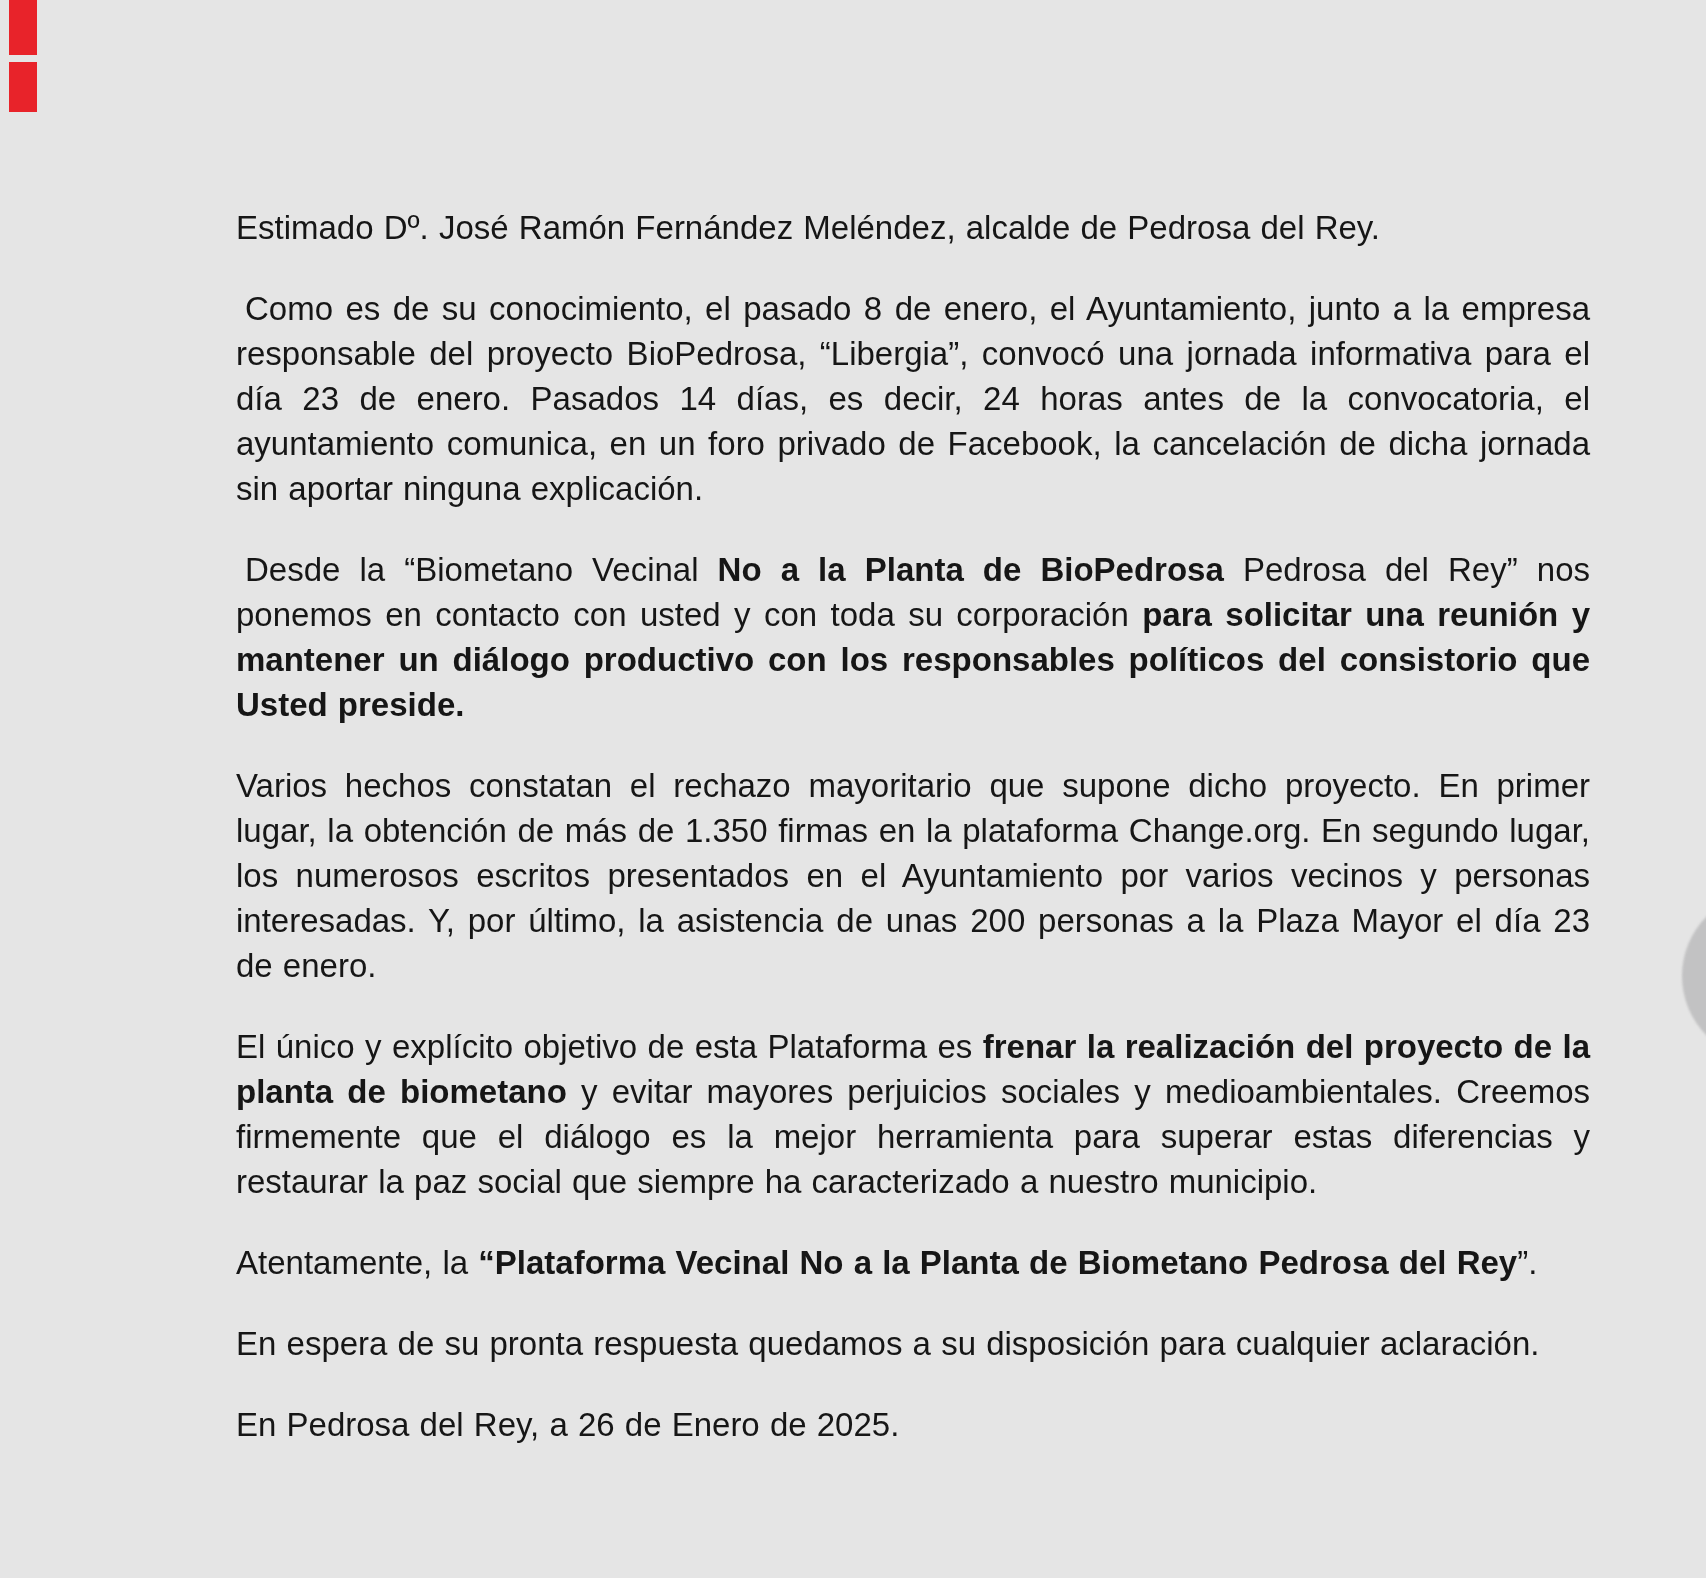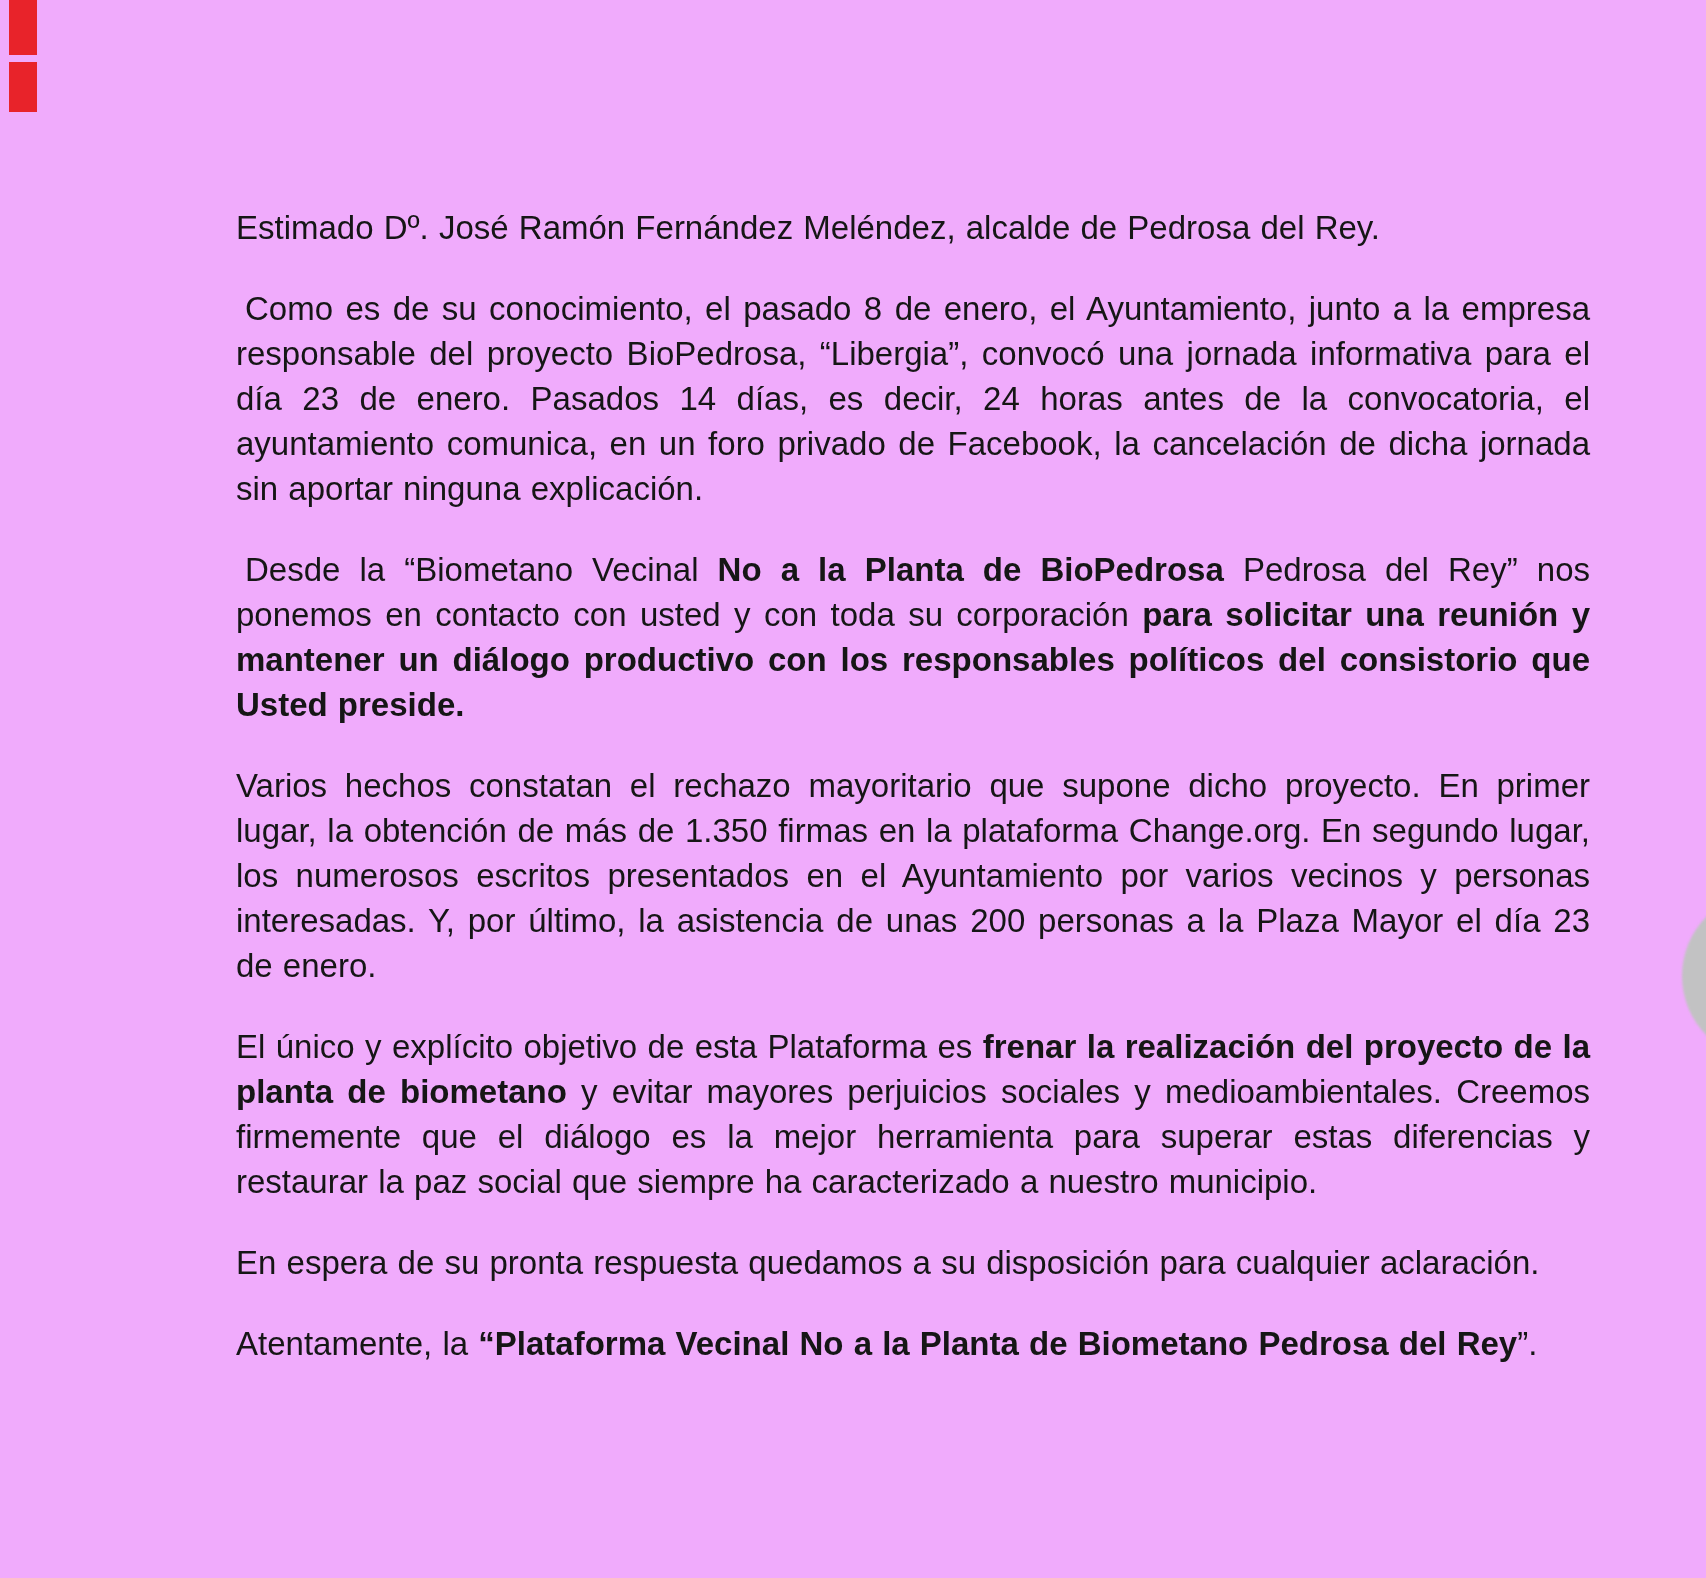--- a/index.html
+++ b/index.html
@@ -10,21 +10,21 @@
     width: 1706px;
     height: 1578px;
     background: #ffffff;
     overflow: hidden;
     position: relative;
     font-family: "Liberation Sans", "DejaVu Sans", sans-serif;
   }
   .page {
     position: absolute;
     inset: 0;
-    background: #f0abfc;
+    background: #e5e5e5;
   }
   .letter-body {
     position: absolute;
     left: 236px;
     top: 205px;
     width: 1354px;
     font-size: 33px;
     line-height: 45px;
     color: #161616;
     text-align: justify;
@@ -68,17 +68,18 @@
 
 <div class="page">
   <div class="red-marker top" style="background: rgb(232, 35, 42);"></div>
   <div class="red-marker bottom" style="background: rgb(232, 35, 42);"></div>
   <div class="letter-body" style="color: rgb(22, 22, 22);">
       <p><span>Estimado Dº. José Ramón Fernández Meléndez, alcalde de Pedrosa del Rey.</span></p>
       <p class="indent"><span>Como es de su conocimiento, el pasado 8 de enero, el Ayuntamiento, junto a la empresa responsable del proyecto BioPedrosa, “Libergia”, convocó una jornada informativa para el día 23 de enero. Pasados 14 días, es decir, 24 horas antes de la convocatoria, el ayuntamiento comunica, en un foro privado de Facebook, la cancelación de dicha jornada sin aportar ninguna explicación.</span></p>
       <p class="indent"><span>Desde la “Biometano Vecinal </span><span class="run-bold">No a la Planta de BioPedrosa</span><span> Pedrosa del Rey” nos ponemos en contacto con usted y con toda su corporación </span><span class="run-bold">para solicitar una reunión y mantener un diálogo productivo con los responsables políticos del consistorio que Usted preside.</span></p>
       <p><span>Varios hechos constatan el rechazo mayoritario que supone dicho proyecto. En primer lugar, la obtención de más de 1.350 firmas en la plataforma Change.org. En segundo lugar, los numerosos escritos presentados en el Ayuntamiento por varios vecinos y personas interesadas. Y, por último, la asistencia de unas 200 personas a la Plaza Mayor el día 23 de enero.</span></p>
       <p><span>El único y explícito objetivo de esta Plataforma es </span><span class="run-bold">frenar la realización del proyecto de la planta de biometano</span><span> y evitar mayores perjuicios sociales y medioambientales. Creemos firmemente que el diálogo es la mejor herramienta para superar estas diferencias y restaurar la paz social que siempre ha caracterizado a nuestro municipio.</span></p>
+      <p><span>Atentamente, la </span><span class="run-bold">“Plataforma Vecinal No a la Planta de Biometano Pedrosa del Rey</span><span>”.</span></p>
       <p><span>En espera de su pronta respuesta quedamos a su disposición para cualquier aclaración.</span></p>
-      <p><span>Atentamente, la </span><span class="run-bold">“Plataforma Vecinal No a la Planta de Biometano Pedrosa del Rey</span><span>”.</span></p>
+      <p><span>En Pedrosa del Rey, a 26 de Enero de 2025.</span></p>
     </div>
   <div class="floating-circle" style="background: rgb(194, 194, 195);"></div>
 </div>
 
 </body></html>

